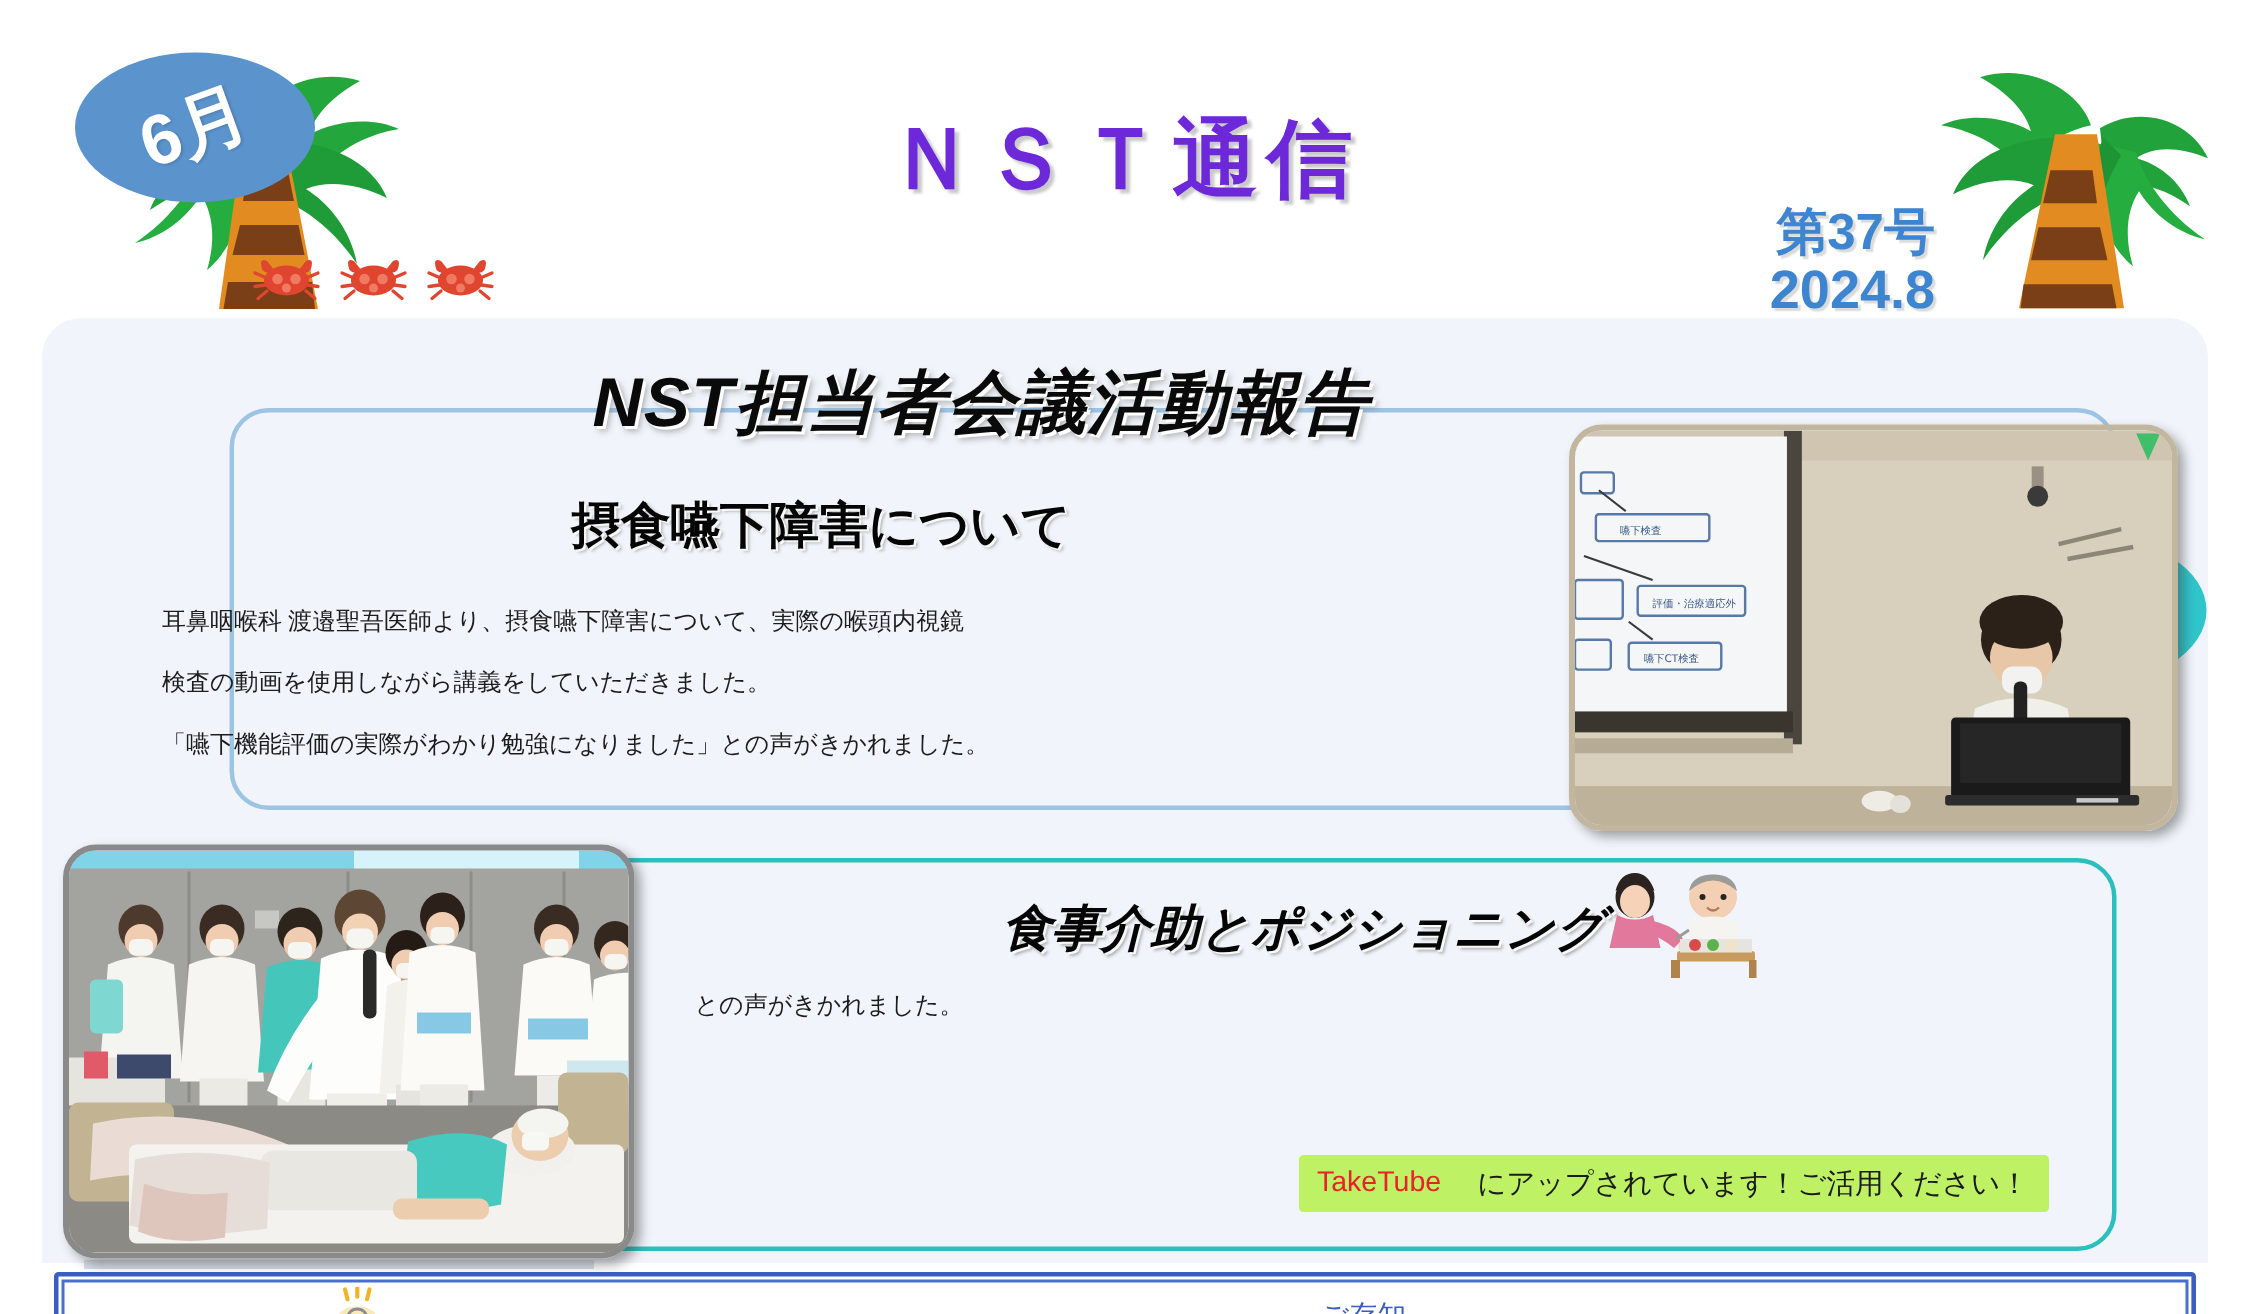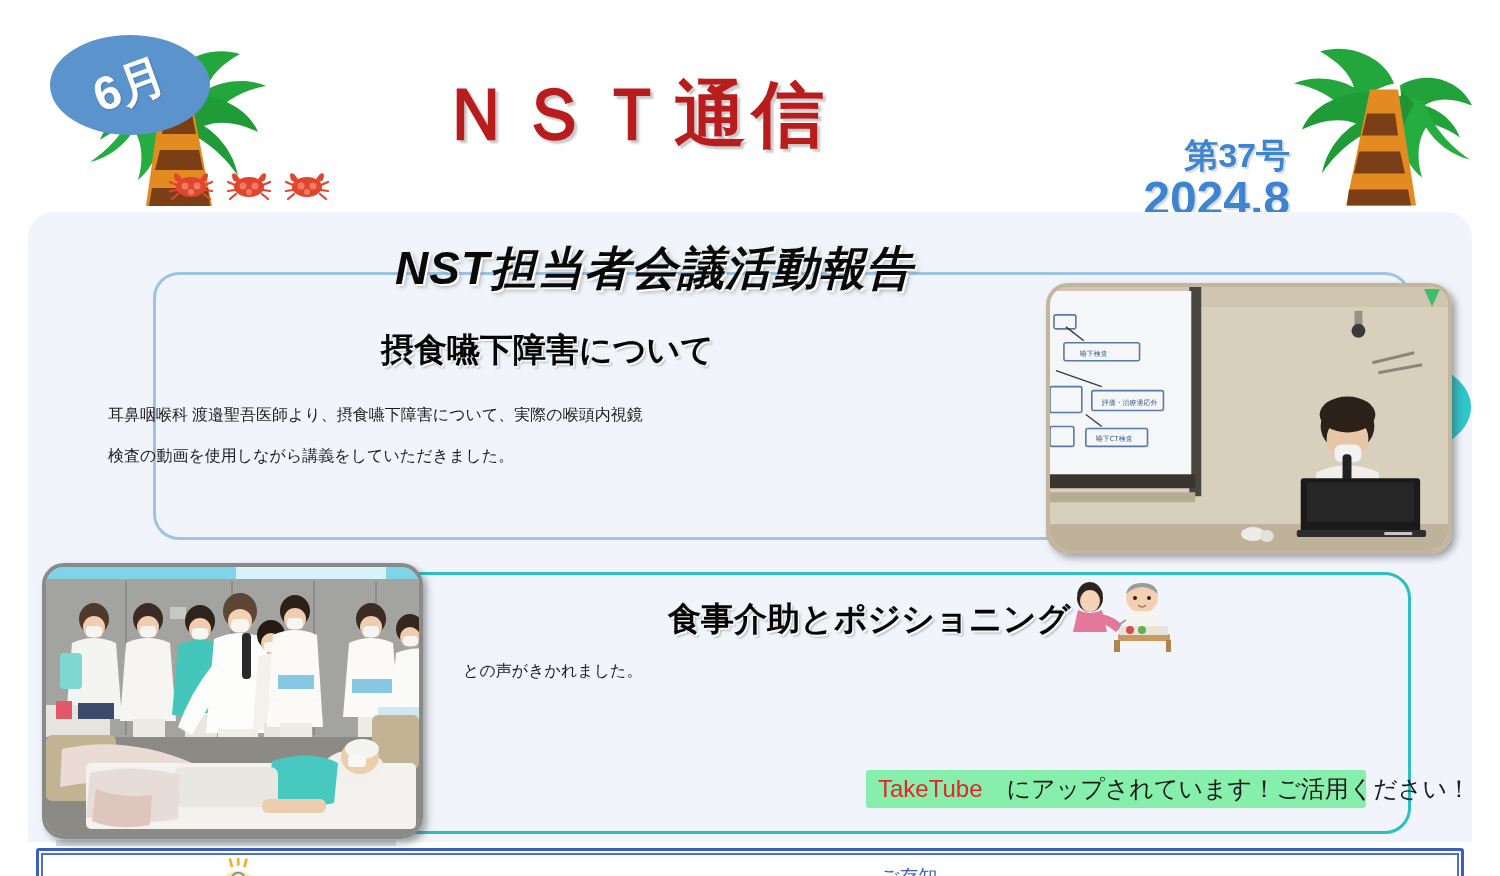--- a/index.html
+++ b/index.html
@@ -19,41 +19,42 @@
   .header {
     position: absolute;
     left: 0; top: 0;
     width: 1500px; height: 212px;
     background: #ffffff;
   }
   .title-main {
     position: absolute;
     left: 440px; top: 78px;
     width: 620px;
-    font-size: 72px;
+    text-align: center;
+    font-size: 57px;
     font-weight: 700;
     letter-spacing: 6px;
-    color: #b91c1c;
+    color: #6d28d9;
     text-shadow: 3px 3px 2px rgba(120,120,120,0.40);
     font-family: "Liberation Sans", "DejaVu Sans", sans-serif;
     line-height: 1;
     white-space: nowrap;
   }
   .issue-block {
     position: absolute;
     left: 1090px; top: 138px;
     width: 200px;
     text-align: right;
     color: #3d85d0;
     font-weight: 700;
     font-size: 34px;
     line-height: 1.05;
     text-shadow: 2px 2px 1px rgba(150,150,150,0.35);
   }
-  .issue-block .issue-date { font-size: 48px; }
+  .issue-block .issue-date { font-size: 36px; }
 
   
   .palm-left  { position: absolute; left: 62px;  top: 28px; }
   .palm-right { position: absolute; left: 1198px; top: 18px; }
   .crabs { position: absolute; left: 168px; top: 160px; display: flex; gap: 12px; }
 
   
   .panel {
     position: absolute;
     left: 28px; top: 212px;
@@ -122,21 +123,21 @@
 
   .sub-head {
     position: absolute;
     font-size: 33px;
     font-weight: 700;
     color: #050505;
     white-space: nowrap;
     text-shadow: 1.5px 1.5px 0 rgba(255,255,255,0.9), 2.5px 2.5px 2px rgba(120,120,120,0.5);
   }
   .sub-head-june { left: 381px; top: 328px; }
-  .sub-head-july { left: 668px; top: 597px; }
+  .sub-head-july { left: 668px; top: 597px; font-style: italic; }
 
   .body-text {
     position: absolute;
     font-family: "Liberation Serif", "DejaVu Serif", serif;
     font-size: 16px;
     color: #1c1c1c;
     line-height: 41px;
     white-space: nowrap;
   }
   .body-june { left: 108px; top: 394px; }
@@ -164,28 +165,28 @@
     text-align: center;
   }
   .photo-june { left: 1046px; top: 283px; width: 406px; height: 271px; border-color: #c2b79e; }
   .photo-july { left: 42px;  top: 563px; width: 381px; height: 276px; border-color: #8a8a8a; }
 
   
   .taketube-note {
     position: absolute;
     left: 866px; top: 770px;
     width: 500px; height: 38px;
-    background: #86efac;
+    background: #bef264;
     border-radius: 3px;
     display: flex;
     align-items: center;
     padding-left: 12px;
     box-sizing: border-box;
     font-family: "Liberation Serif", "DejaVu Serif", serif;
-    font-size: 24px;
+    font-size: 19px;
     white-space: nowrap;
     z-index: 8;
   }
   .taketube-note .tt-brand {
     color: #e8212a;
     font-family: "Liberation Sans", "DejaVu Sans", sans-serif;
     font-weight: 400;
   }
   .taketube-note .tt-rest { color: #1b1b1b; margin-left: 24px; }
 
@@ -330,20 +331,21 @@
 <div class="badge-july">
   <span>7月</span>
 </div>
 
 <div class="section-title">NST担当者会議活動報告</div>
 
 <div class="sub-head sub-head-june">摂食嚥下障害について</div>
 <div class="body-text body-june">
   <div>耳鼻咽喉科 渡邉聖吾医師より、摂食嚥下障害について、実際の喉頭内視鏡</div>
   <div>検査の動画を使用しながら講義をしていただきました。</div>
+  <div>「嚥下機能評価の実際がわかり勉強になりました」との声がきかれました。</div>
 </div>
 
 <div class="photo photo-june">
   <svg width="100%" height="100%" viewBox="0 0 400 264" preserveAspectRatio="none">
     <rect x="0" y="0" width="400" height="264" fill="#d8cfbd"></rect>
     <rect x="0" y="0" width="400" height="20" fill="#cfc5b0"></rect>
     <rect x="0" y="238" width="400" height="26" fill="#beb29a"></rect>
     <rect x="140" y="0" width="12" height="210" fill="#4a453e"></rect>
     <rect x="0" y="4" width="142" height="190" fill="#f4f6f8"></rect>
     <rect x="0" y="188" width="146" height="14" fill="#3a362f"></rect>

